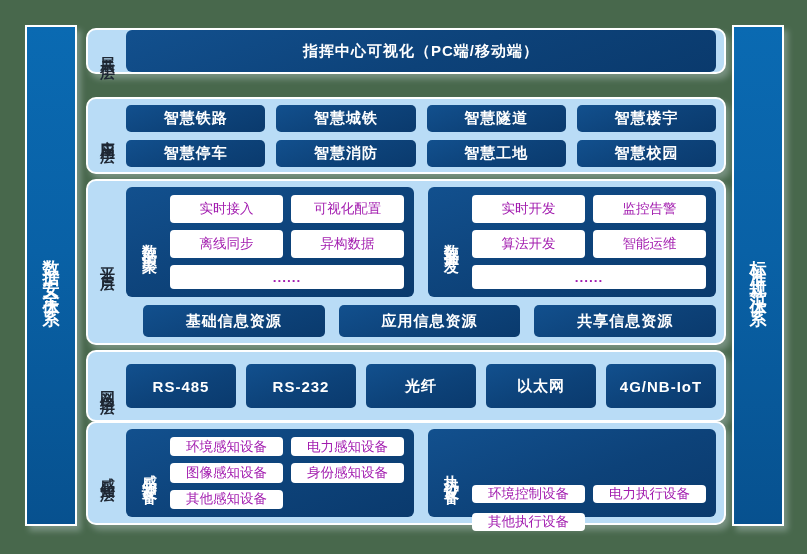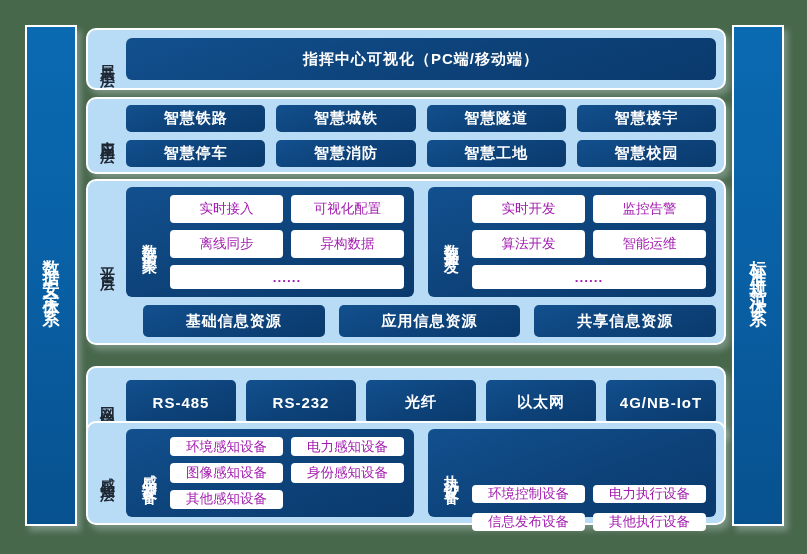--- a/index.html
+++ b/index.html
@@ -24,21 +24,21 @@
   .layer-label{flex:0 0 38px;display:flex;align-items:center;justify-content:center;}
   .layer-label .v-text{writing-mode:vertical-rl;text-orientation:upright;color:#1e2733;
     font-size:15px;font-weight:600;letter-spacing:5px;}
   .layer-content{flex:1;display:flex;min-width:0;}
 
   .darkbox{background:linear-gradient(160deg,#12508e 0%,#0d4279 55%,#0a3a6d 100%);
     border-radius:5px;color:#fff;display:flex;align-items:center;justify-content:center;
     font-size:15px;font-weight:600;letter-spacing:1px;}
 
   
-  .layer.display{top:28px;height:62px;}
+  .layer.display{top:28px;height:46px;}
   .layer.display .layer-content{align-items:center;}
   .layer.display .darkbox{width:100%;height:42px;border-radius:6px;}
 
   
   .layer.application{top:97px;height:77px;}
   .app-grid{flex:1;display:grid;grid-template-columns:repeat(4,1fr);grid-auto-rows:1fr;
     gap:8px 11px;align-content:center;}
   .app-grid .darkbox{height:27px;}
 
   
@@ -52,21 +52,21 @@
     font-size:15px;font-weight:600;letter-spacing:5px;}
   .chip-grid{flex:1;display:grid;grid-template-columns:1fr 1fr;gap:7px 8px;}
   .chip{background:#fff;border-radius:4px;color:#a21caf;font-size:13.5px;
     display:flex;align-items:center;justify-content:center;white-space:nowrap;}
   .chip.wide{grid-column:1 / span 2;font-weight:700;letter-spacing:1px;}
   .platform .chip-grid{grid-template-rows:1fr 1fr 0.85fr;}
   .resource-row{display:flex;gap:14px;flex:0 0 32px;padding-left:17px;}
   .resource-row .darkbox{flex:1;height:32px;}
 
   
-  .layer.network{top:366px;height:72px;justify-content:space-between;}
+  .layer.network{top:350px;height:72px;justify-content:space-between;}
   .net-grid{flex:1;display:grid;grid-template-columns:repeat(5,1fr);gap:10px;
     align-content:center;grid-auto-rows:44px;}
 
   
   .layer.perception{top:421px;height:104px;}
   .perc-row{flex:1;display:flex;gap:14px;}
   .perception .chip-grid.rows3{grid-template-rows:repeat(3,1fr);}
   .perception .chip-grid.rows2{grid-template-rows:repeat(2,1fr);gap:10px 8px;margin-top:48px;}
 </style>
 </head>
@@ -176,20 +176,19 @@
           <div class="chip">其他感知设备</div>
         </div>
       </div>
       <div class="group">
         <div class="group-label">
           <span class="v-text">执行设备</span>
         </div>
         <div class="chip-grid rows2">
           <div class="chip">环境控制设备</div>
           <div class="chip">电力执行设备</div>
-          <div class="chip">信息发布设备</div>
           <div class="chip">其他执行设备</div>
         </div>
       </div>
     </div>
   </div>
 
 </div>
 
 </body></html>

